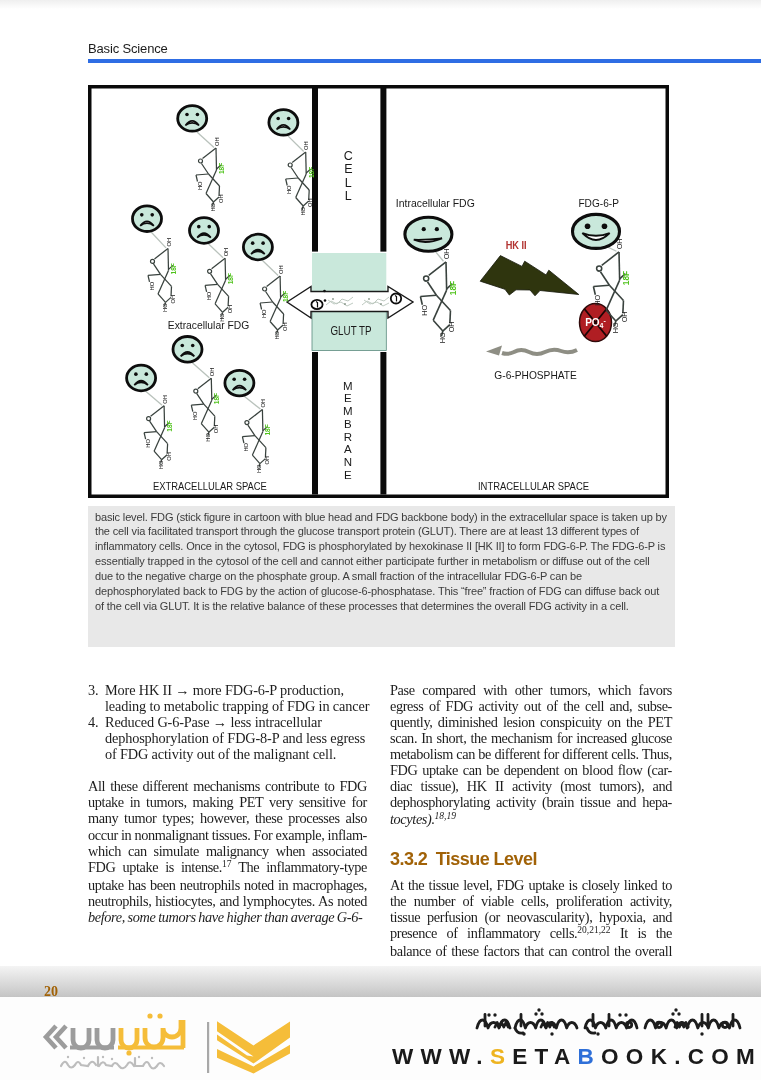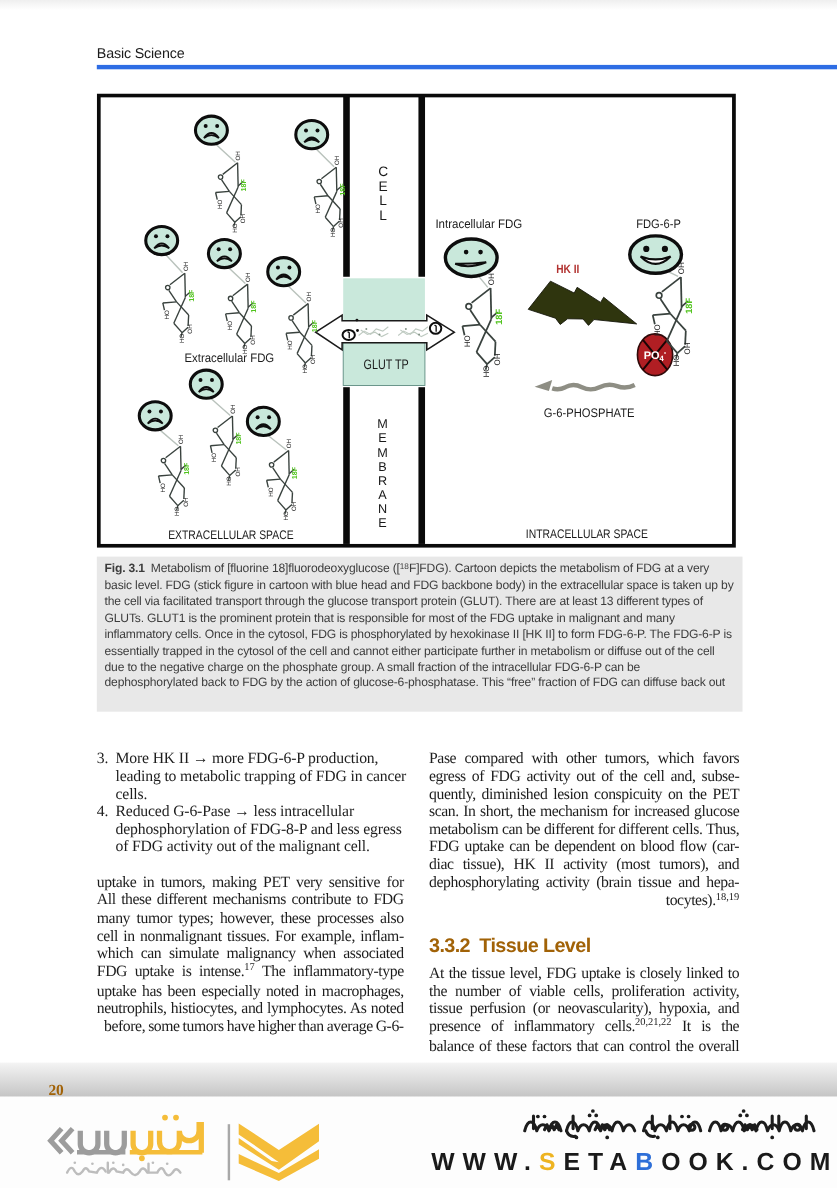--- a/index.html
+++ b/index.html
@@ -4,21 +4,21 @@
 <style>
   html,body{margin:0;padding:0;}
   body{width:761px;height:1080px;position:relative;background:#fff;overflow:hidden;
        font-family:"Liberation Sans",sans-serif;}
   .abs{position:absolute;}
   #hdr{left:88px;top:41px;font-size:13px;letter-spacing:-0.15px;color:#1c1c1c;}
   #rule{left:88px;top:59px;width:673px;height:4px;background:#2e6de4;}
   .col{width:279px;font-family:"Liberation Serif",serif;font-size:14.3px;line-height:16.12px;
        color:#1d1d1d;letter-spacing:-0.38px;word-spacing:-0.5px;}
   .jl{text-align:justify;text-align-last:justify;}
-  .ll{text-align:right;}
+  .ll{text-align:left;font-style:italic;}
   .li{padding-left:17px;position:relative;letter-spacing:-0.15px;word-spacing:0;white-space:nowrap;}
   .li .num{position:absolute;left:0;top:0;}
   sup{font-size:9.5px;vertical-align:baseline;position:relative;top:-4.5px;letter-spacing:0;}
   #h332{left:390px;top:849px;font-size:18px;font-weight:bold;color:#a16207;
         font-family:"Liberation Sans",sans-serif;letter-spacing:-0.55px;}
   #capbox{left:88px;top:506px;width:587px;height:141px;background:#e8e8e8;}
   #captext{left:95px;top:509.5px;width:575px;font-size:11px;line-height:14.85px;color:#3c3c3c;
            letter-spacing:-0.15px;}
   #captext div{white-space:nowrap;}
   #captext sup{font-size:7.5px;top:-3px;}
@@ -381,45 +381,43 @@
     <text x="121.9" y="405" text-anchor="middle" class="lab" font-size="11.3" textLength="114" lengthAdjust="spacingAndGlyphs">EXTRACELLULAR SPACE</text>
     <text x="347.3" y="122" text-anchor="middle" class="lab" font-size="11.3" textLength="79" lengthAdjust="spacingAndGlyphs">Intracellular FDG</text>
     <text x="510.70000000000005" y="122" text-anchor="middle" class="lab" font-size="11.3" textLength="40.5" lengthAdjust="spacingAndGlyphs">FDG-6-P</text>
     <text x="428.20000000000005" y="163.5" text-anchor="middle" class="lab" font-size="11" style="fill:#b23230;font-weight:600;" textLength="21" lengthAdjust="spacingAndGlyphs">HK II</text>
     <text x="447.6" y="294.4" text-anchor="middle" class="lab" font-size="11.3" textLength="82.5" lengthAdjust="spacingAndGlyphs">G-6-PHOSPHATE</text>
     <text x="445.5" y="404.5" text-anchor="middle" class="lab" font-size="11.3" textLength="111" lengthAdjust="spacingAndGlyphs">INTRACELLULAR SPACE</text>
   </svg>
 
 <div class="abs" id="capbox"></div>
 <div class="abs" id="captext">
-<div><b>Fig. 3.1</b> Metabolism of [fluorine 18]fluorodeoxyglucose ([<sup>18</sup>F]FDG). Cartoon depicts the metabolism of FDG at a very</div>
 <div>basic level. FDG (stick figure in cartoon with blue head and FDG backbone body) in the extracellular space is taken up by</div>
 <div>the cell via facilitated transport through the glucose transport protein (GLUT). There are at least 13 different types of</div>
-<div>GLUTs. GLUT1 is the prominent protein that is responsible for most of the FDG uptake in malignant and many</div>
 <div>inflammatory cells. Once in the cytosol, FDG is phosphorylated by hexokinase II [HK II] to form FDG-6-P. The FDG-6-P is</div>
 <div>essentially trapped in the cytosol of the cell and cannot either participate further in metabolism or diffuse out of the cell</div>
 <div>due to the negative charge on the phosphate group. A small fraction of the intracellular FDG-6-P can be</div>
 <div>dephosphorylated back to FDG by the action of glucose-6-phosphatase. This “free” fraction of FDG can diffuse back out</div>
+<div>of the cell via GLUT. It is the relative balance of these processes that determines the overall FDG activity in a cell.</div>
 </div>
 
 <div class="abs col" id="colL" style="left:88px;top:681.5px;">
 <div class="li"><span class="num">3.</span>More HK II → more FDG-6-P production,</div>
 <div class="li" style="padding-left:17px;">leading to metabolic trapping of FDG in cancer</div>
-<div class="li" style="padding-left:17px;">cells.</div>
 <div class="li"><span class="num">4.</span>Reduced G-6-Pase → less intracellular</div>
 <div class="li" style="padding-left:17px;">dephosphorylation of FDG-8-P and less egress</div>
 <div class="li" style="padding-left:17px;">of FDG activity out of the malignant cell.</div>
 <div style="height:16.1px;"></div>
+<div class="jl">All these different mechanisms contribute to FDG</div>
 <div class="jl">uptake in tumors, making PET very sensitive for</div>
-<div class="jl">All these different mechanisms contribute to FDG</div>
 <div class="jl">many tumor types; however, these processes also</div>
-<div class="jl">cell in nonmalignant tissues. For example, inflam-</div>
+<div class="jl">occur in nonmalignant tissues. For example, inflam-</div>
 <div class="jl">which can simulate malignancy when associated</div>
 <div class="jl">FDG uptake is intense.<sup>17</sup> The inflammatory-type</div>
-<div class="jl">uptake has been especially noted in macrophages,</div>
+<div class="jl">uptake has been neutrophils noted in macrophages,</div>
 <div class="jl">neutrophils, histiocytes, and lymphocytes. As noted</div>
 <div class="ll">before, some tumors have higher than average G-6-</div>
 </div>
 
 <div class="abs col" id="colR" style="left:390px;top:681.5px;width:282px;">
 <div class="jl">Pase compared with other tumors, which favors</div>
 <div class="jl">egress of FDG activity out of the cell and, subse-</div>
 <div class="jl">quently, diminished lesion conspicuity on the PET</div>
 <div class="jl">scan. In short, the mechanism for increased glucose</div>
 <div class="jl">metabolism can be different for different cells. Thus,</div>

